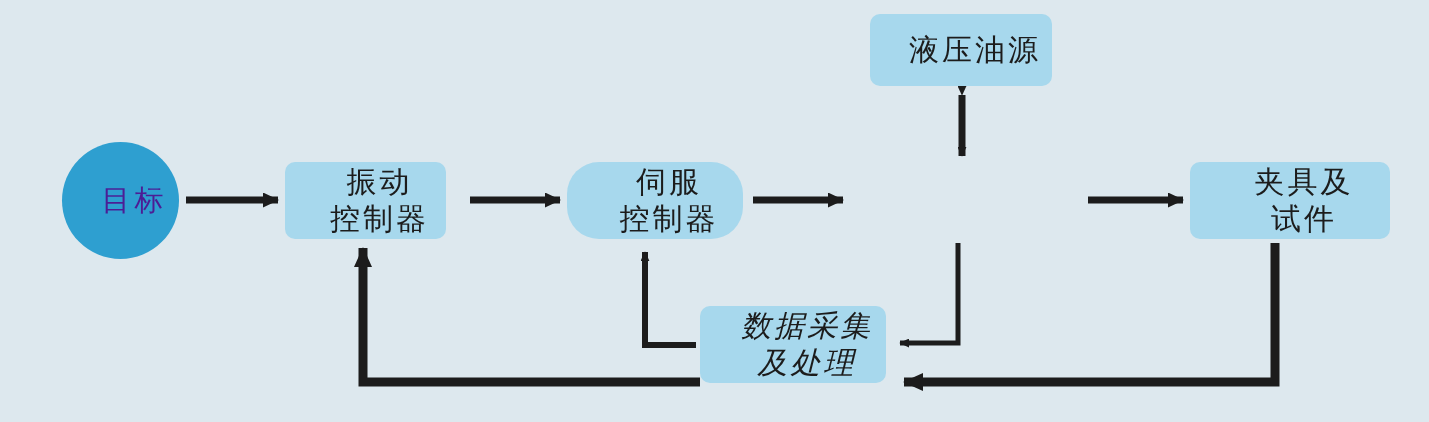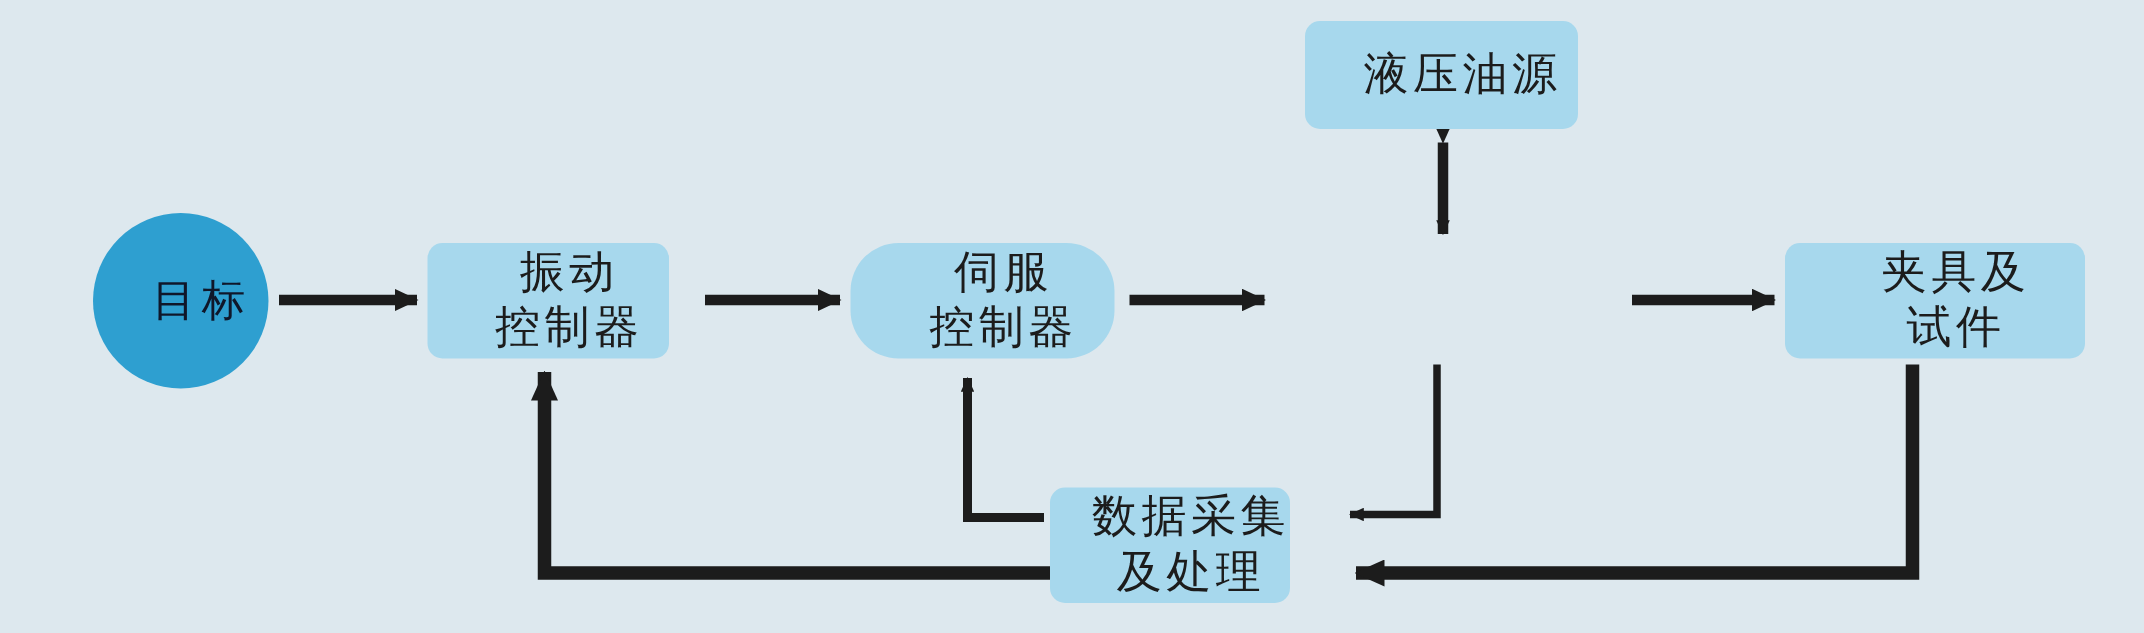--- a/index.html
+++ b/index.html
@@ -47,21 +47,21 @@
   .node-line {
     display: block;
     color: #1c1c1c;
     font-size: 30px;
     line-height: 1.22;
     letter-spacing: 3px;
     white-space: nowrap;
     font-weight: 400;
   }
   .node-circle .node-line {
-    color: #0f172a;
+    color: #4c1d95;
     font-size: 29px;
     letter-spacing: 4px;
     line-height: 1.3;
   }
 </style>
 </head>
 <body>
 
 <div id="diagram-root">
 
@@ -132,18 +132,18 @@
   <div class="node node-box" style="left:870px; top:14px; width:182px; height:72px;">
     <span class="node-line">液压油源</span>
   </div>
 
 
   <div class="node node-box" style="left:1190px; top:162px; width:200px; height:77px;">
     <span class="node-line">夹具及</span>
     <span class="node-line">试件</span>
   </div>
 
-  <div class="node node-box" style="left:700px; top:325px; width:160px; height:77px;">
+  <div class="node node-box" style="left:700px; top:306px; width:186px; height:77px;font-style:italic;">
     <span class="node-line">数据采集</span>
     <span class="node-line">及处理</span>
   </div>
 
 </div>
 
 </body></html>

